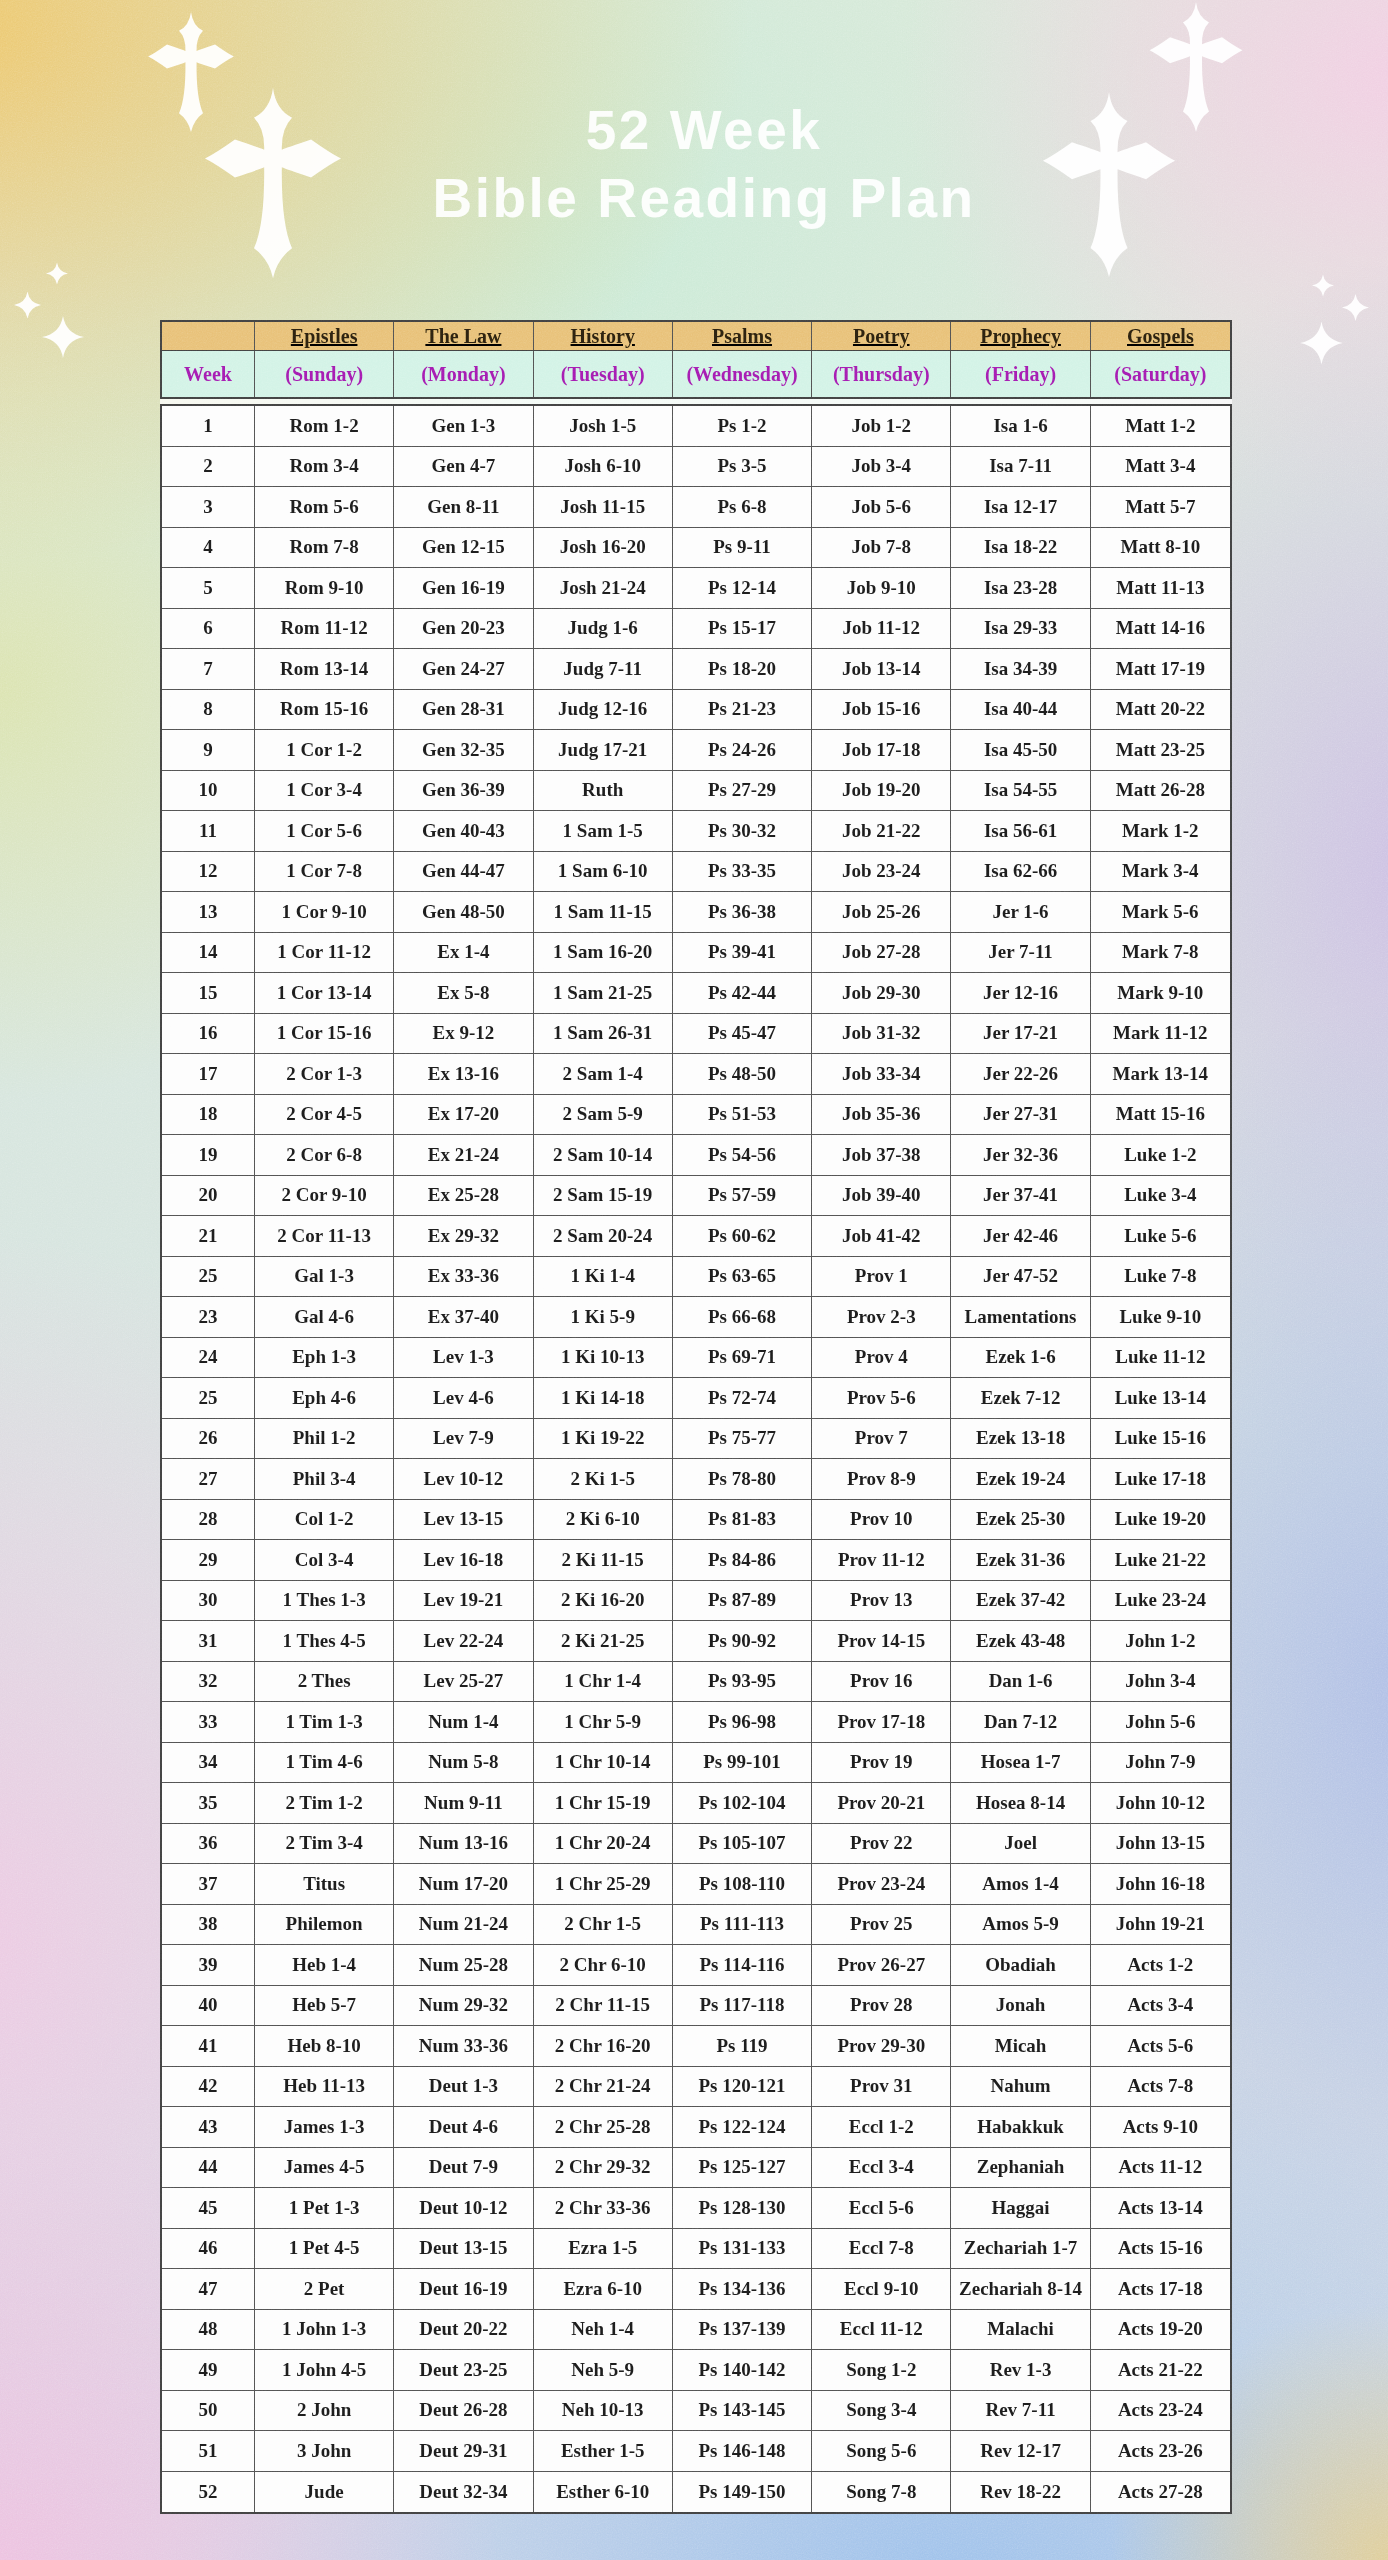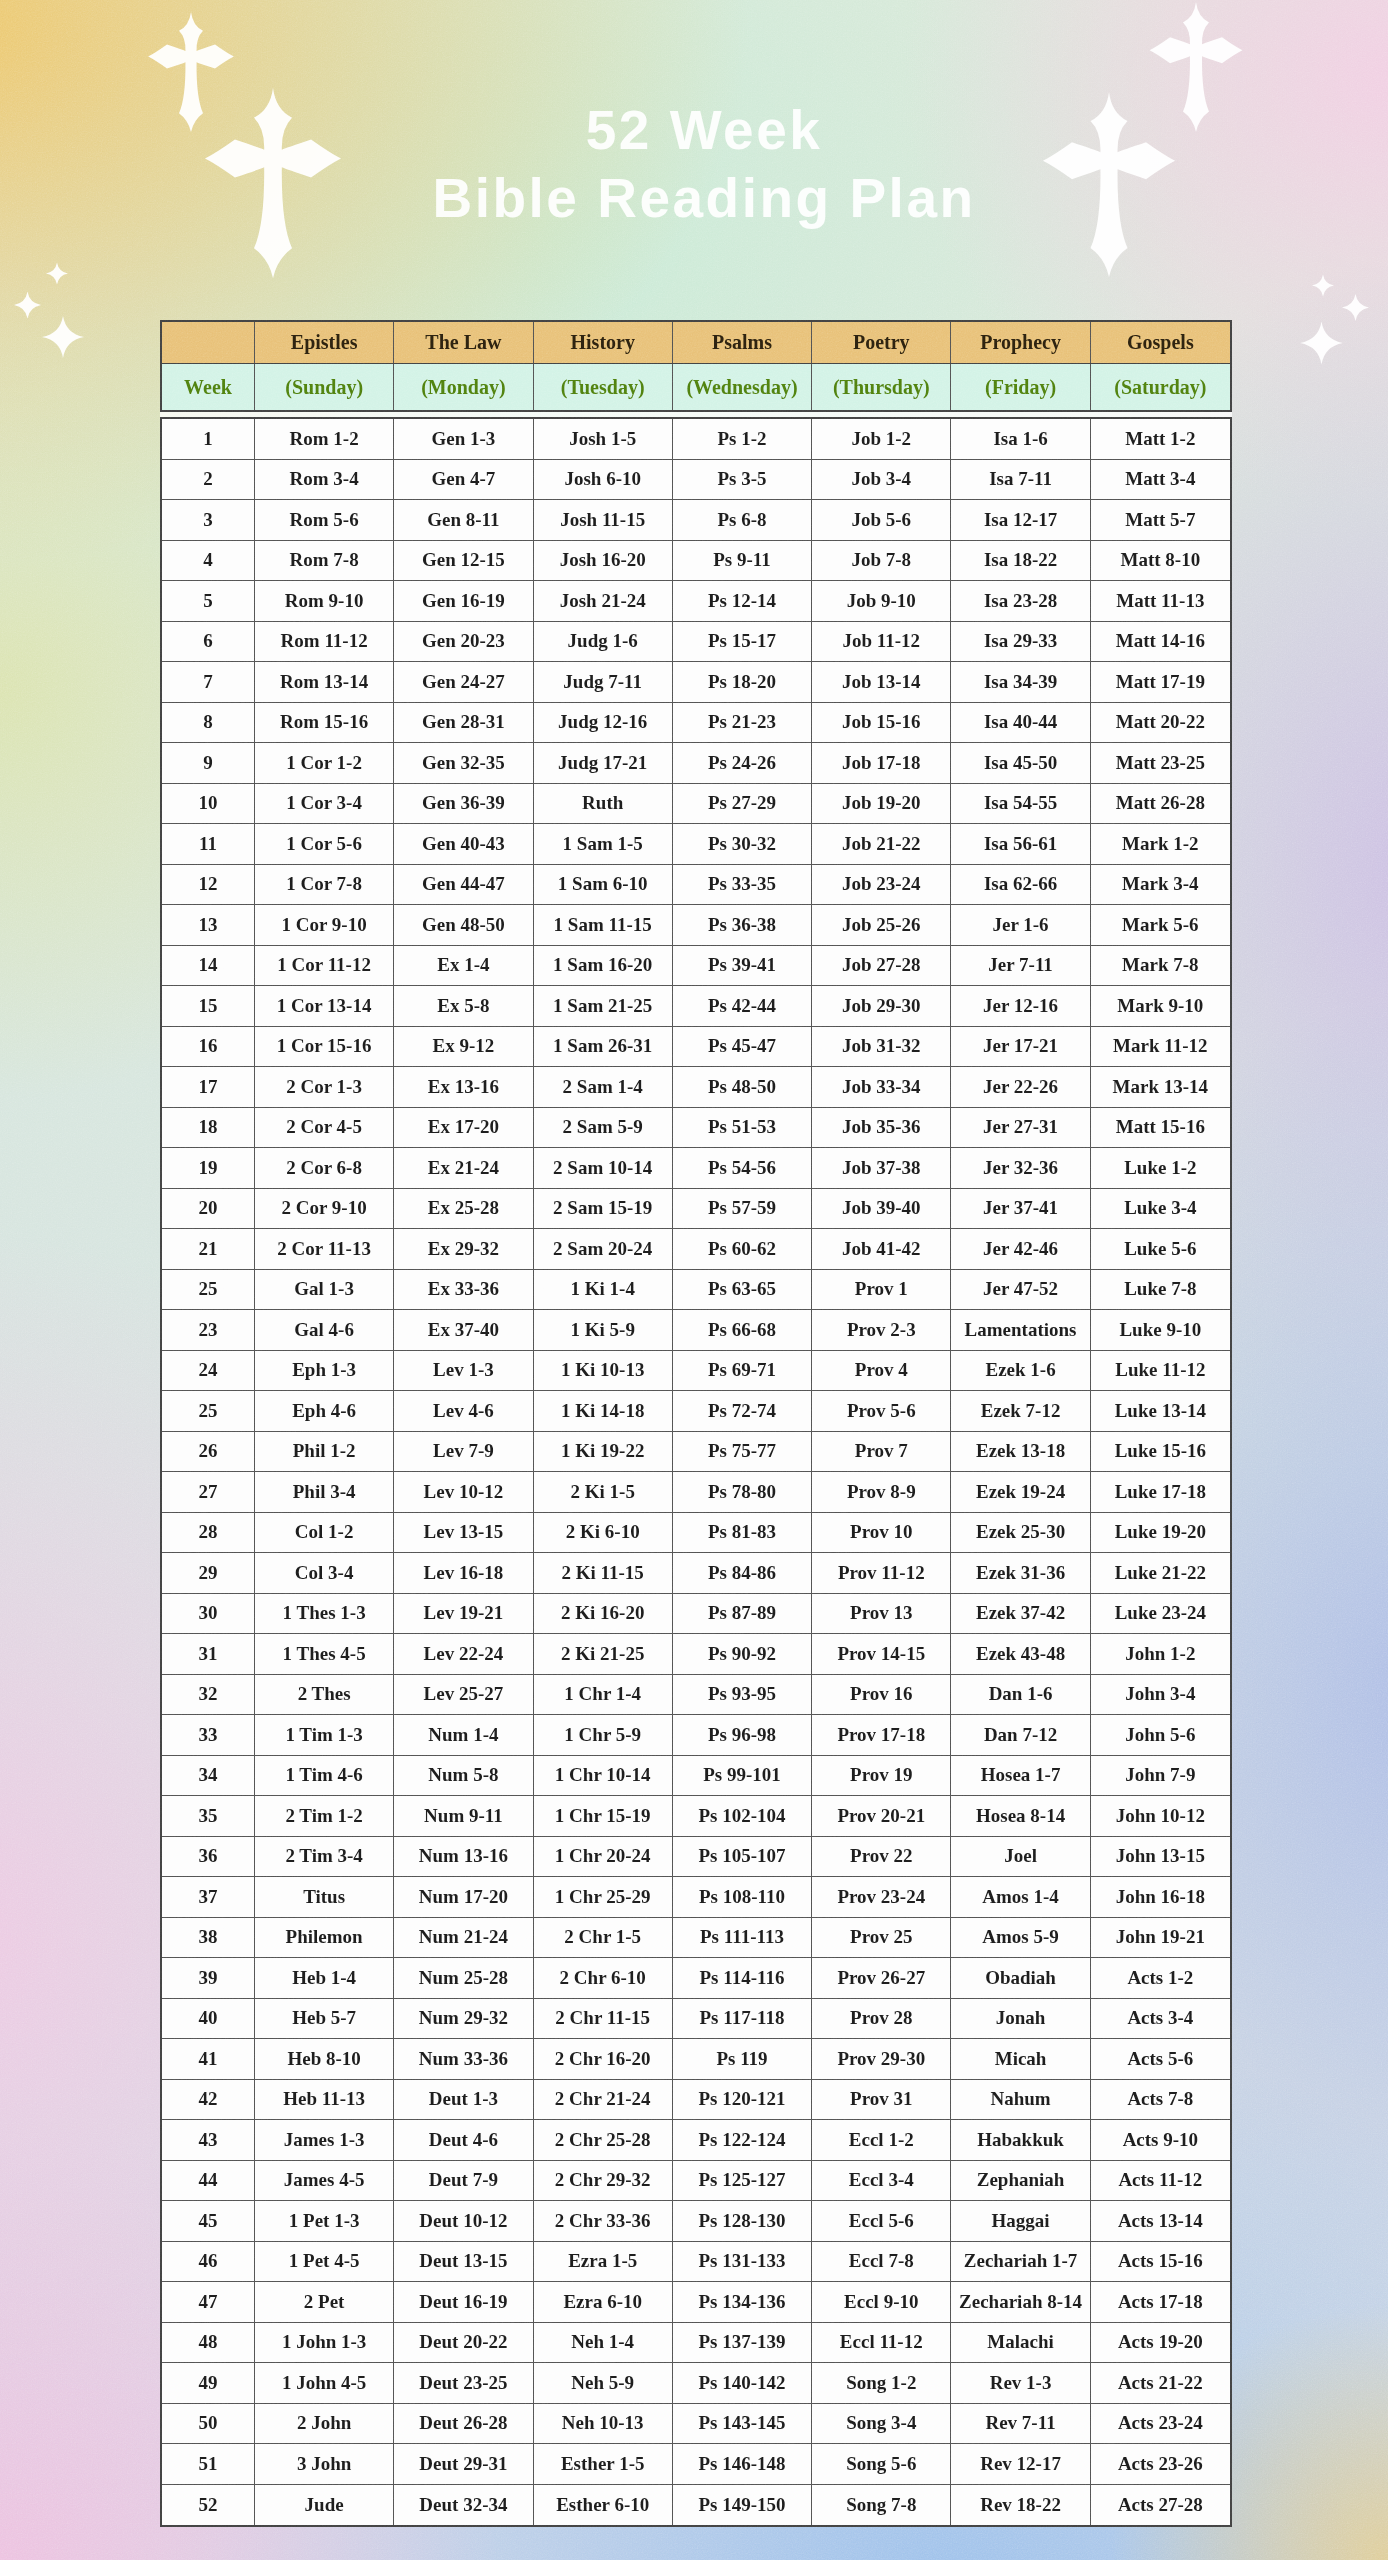--- a/index.html
+++ b/index.html
@@ -33,24 +33,24 @@
   .grid{
     display:grid;grid-template-columns:93px repeat(7,1fr);
     box-sizing:border-box;border:2px solid #414141;
   }
   .cell{
     box-sizing:border-box;display:flex;align-items:center;justify-content:center;
     text-align:center;border-right:1px solid #515151;
     font-weight:700;color:#1c1c1c;
   }
   .cell:nth-child(8n){border-right:none;}
-  .head-cat{height:43px;background:#e8c076;border-bottom:none;}
+  .head-cat{height:30px;background:#e8c076;border-bottom:none;text-decoration:underline;}
   .head-cat .cell{font-size:20px;color:#2b2110;}
   .head-day{height:49px;background:#d2f3e6;border-top:1.5px solid #414141;}
-  .head-day .cell{font-size:20px;color:#4d7c0f;}
+  .head-day .cell{font-size:20px;color:#a21caf;}
   .sep{height:5px;background:rgba(255,255,255,0.78);}
   .body .cell{
     height:40.5px;background:#fdfdfd;border-bottom:1px solid #515151;font-size:19px;
   }
   .body .cell:nth-child(n+409){border-bottom:none;}
 </style>
 </head>
 <body>
 
 <div class="page">

